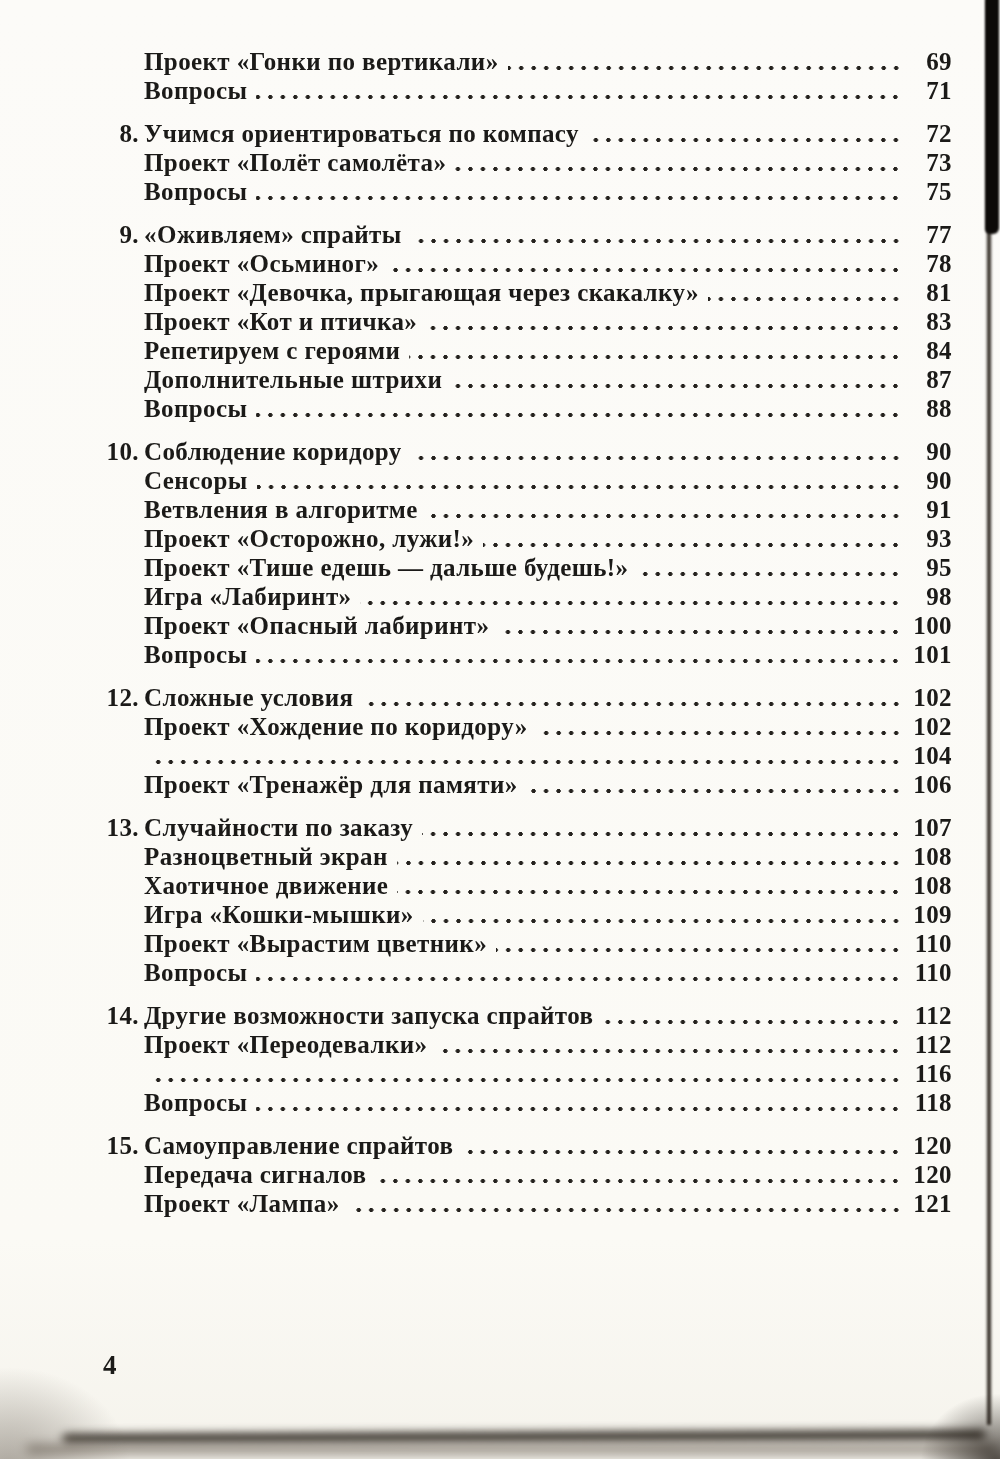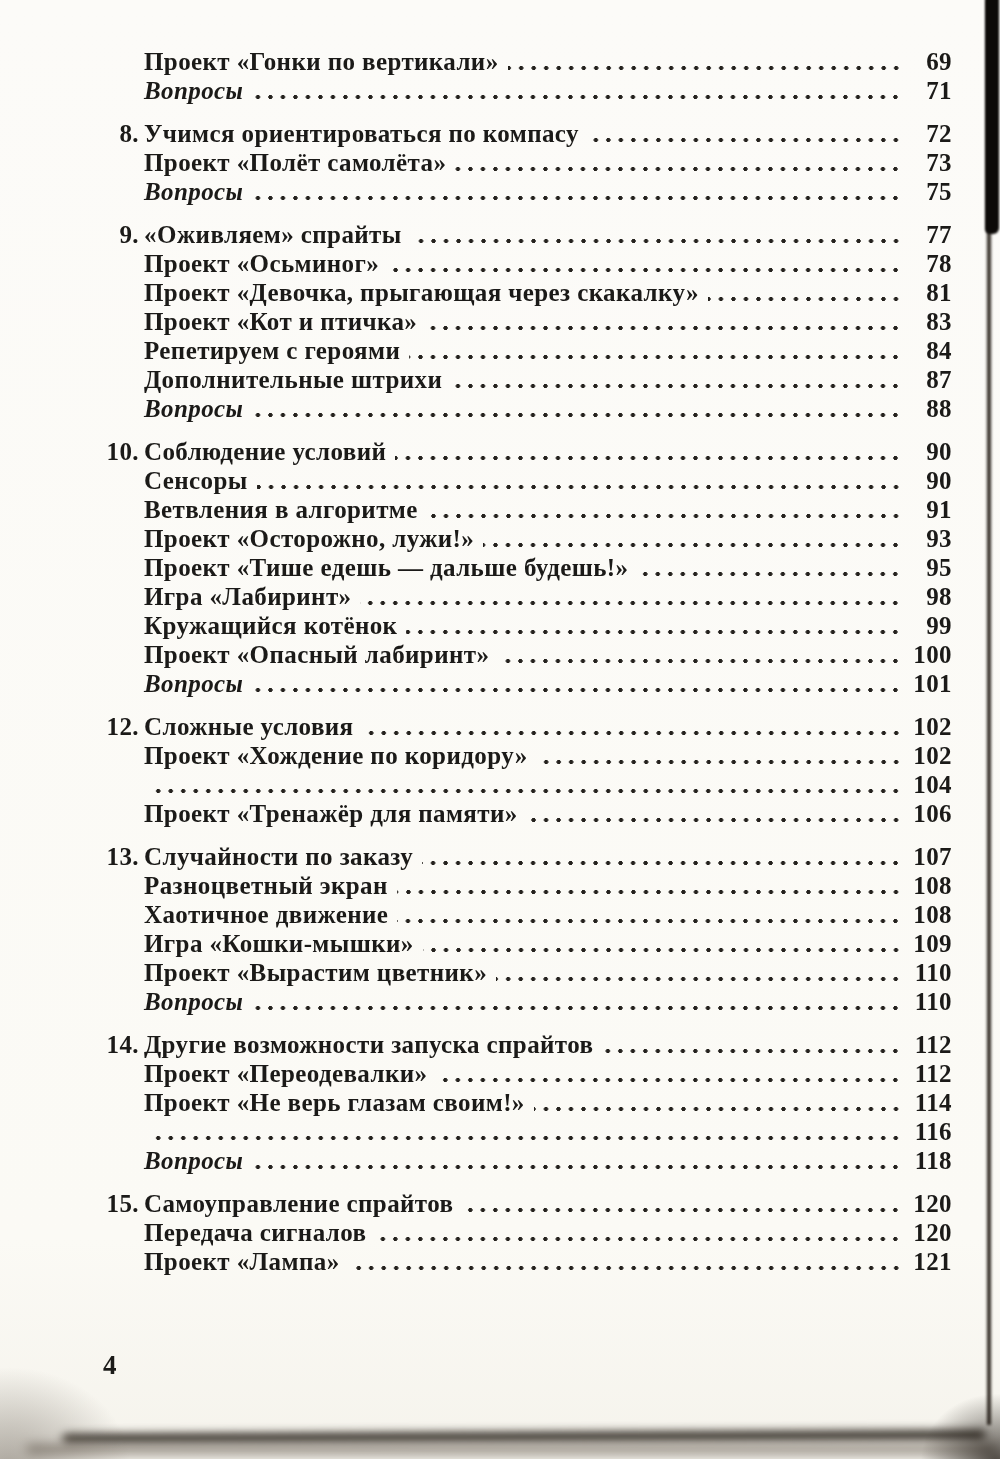--- a/index.html
+++ b/index.html
@@ -33,21 +33,21 @@
     white-space: nowrap;
   }
   .toc-row.chapter-start { margin-top: 14px; }
   .toc-num {
     flex: 0 0 44px;
     text-align: right;
     padding-right: 5px;
     box-sizing: border-box;
   }
   .toc-title { flex: 0 0 auto; }
-  .toc-title.italic { font-style: italic; }
+  .toc-title.italic { }
   .toc-dots {
     flex: 1 1 auto;
     align-self: flex-end;
     height: 8px;
     margin: 0 4px 5px 9px;
     min-width: 12px;
     background-image: radial-gradient(circle, #24211d 1.9px, rgba(0,0,0,0) 2.3px);
     background-size: 12.5px 8px;
     background-repeat: repeat-x;
     background-position: right center;
@@ -183,21 +183,21 @@
     <span class="toc-page">87</span>
   </div>
       <div class="toc-row">
     <span class="toc-num"></span>
     <span class="toc-title italic">Вопросы</span>
     <span class="toc-dots"></span>
     <span class="toc-page">88</span>
   </div>
       <div class="toc-row chapter-start">
     <span class="toc-num">10.</span>
-    <span class="toc-title">Соблюдение условий</span>
+    <span class="toc-title">Соблюдение коридору</span>
     <span class="toc-dots"></span>
     <span class="toc-page">90</span>
   </div>
       <div class="toc-row">
     <span class="toc-num"></span>
     <span class="toc-title">Сенсоры</span>
     <span class="toc-dots"></span>
     <span class="toc-page">90</span>
   </div>
       <div class="toc-row">
@@ -216,26 +216,20 @@
     <span class="toc-num"></span>
     <span class="toc-title">Проект «Тише едешь — дальше будешь!»</span>
     <span class="toc-dots"></span>
     <span class="toc-page">95</span>
   </div>
       <div class="toc-row">
     <span class="toc-num"></span>
     <span class="toc-title">Игра «Лабиринт»</span>
     <span class="toc-dots"></span>
     <span class="toc-page">98</span>
-  </div>
-      <div class="toc-row">
-    <span class="toc-num"></span>
-    <span class="toc-title">Кружащийся котёнок</span>
-    <span class="toc-dots"></span>
-    <span class="toc-page">99</span>
   </div>
       <div class="toc-row">
     <span class="toc-num"></span>
     <span class="toc-title">Проект «Опасный лабиринт»</span>
     <span class="toc-dots"></span>
     <span class="toc-page">100</span>
   </div>
       <div class="toc-row">
     <span class="toc-num"></span>
     <span class="toc-title italic">Вопросы</span>
@@ -305,26 +299,20 @@
     <span class="toc-num">14.</span>
     <span class="toc-title">Другие возможности запуска спрайтов</span>
     <span class="toc-dots"></span>
     <span class="toc-page">112</span>
   </div>
       <div class="toc-row">
     <span class="toc-num"></span>
     <span class="toc-title">Проект «Переодевалки»</span>
     <span class="toc-dots"></span>
     <span class="toc-page">112</span>
-  </div>
-      <div class="toc-row">
-    <span class="toc-num"></span>
-    <span class="toc-title">Проект «Не верь глазам своим!»</span>
-    <span class="toc-dots"></span>
-    <span class="toc-page">114</span>
   </div>
       <div class="toc-row">
     <span class="toc-num"></span>
     <span class="toc-dots"></span>
     <span class="toc-page">116</span>
   </div>
       <div class="toc-row">
     <span class="toc-num"></span>
     <span class="toc-title italic">Вопросы</span>
     <span class="toc-dots"></span>

